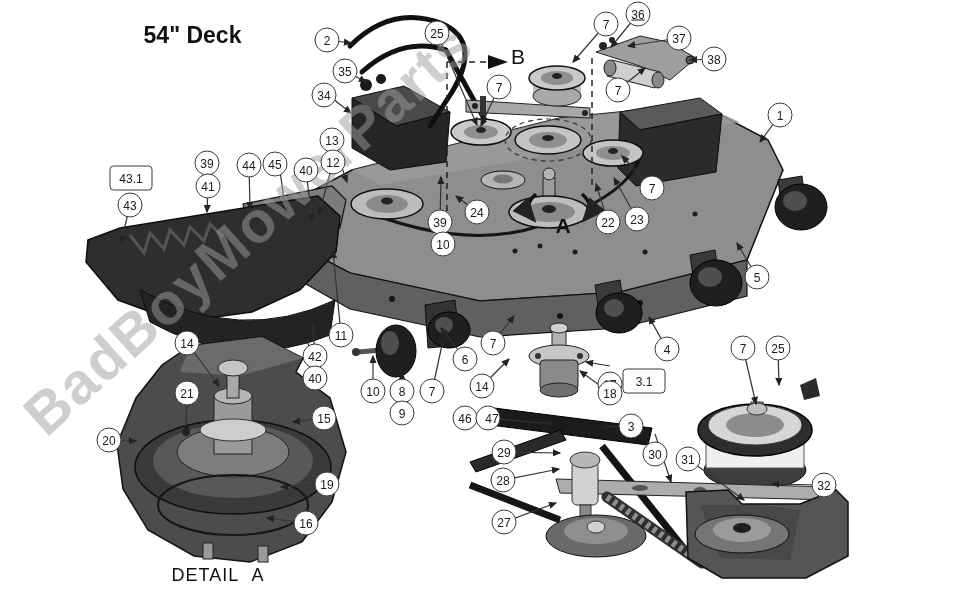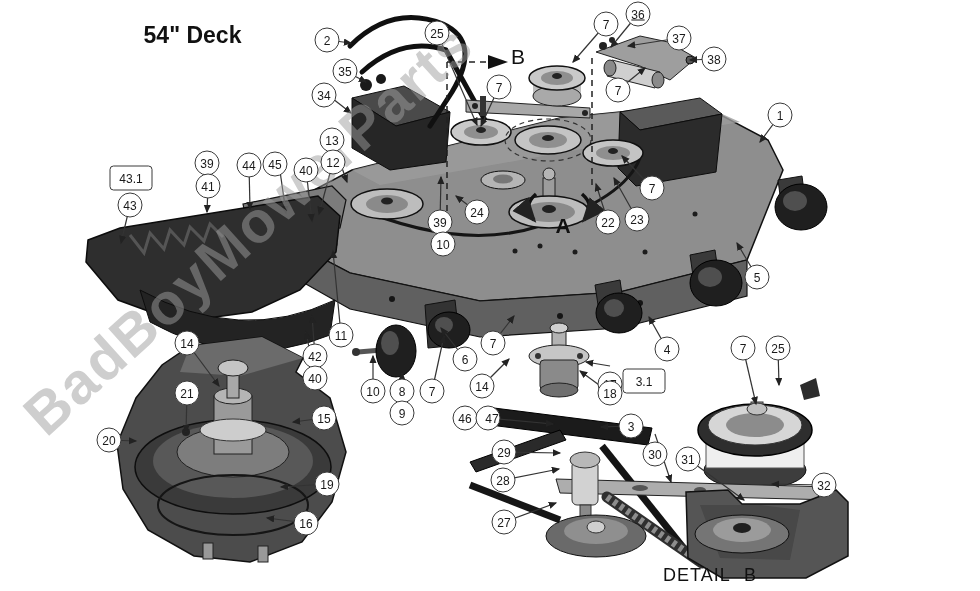--- a/index.html
+++ b/index.html
@@ -355,16 +355,16 @@
       <div class="callout" style="left: 824px; top: 485px;">32</div>
       <div class="callout" style="left: 504px; top: 452px;">29</div>
       <div class="callout" style="left: 503px; top: 480px;">28</div>
       <div class="callout" style="left: 504px; top: 522px;">27</div>
     </div>
 
   <div class="label-layer">
     <div class="title">54" Deck</div>
     <div class="view-marker" style="left:518px;top:57px;">B</div>
     <div class="view-marker" style="left:563px;top:226px;font-weight:600;">A</div>
-    <div class="detail-label" id="detail-b-label">DETAIL B</div>
+    <div class="detail-label" id="detail-a-label">DETAIL A</div>
   </div>
 
 </div>
 
 </body></html>

